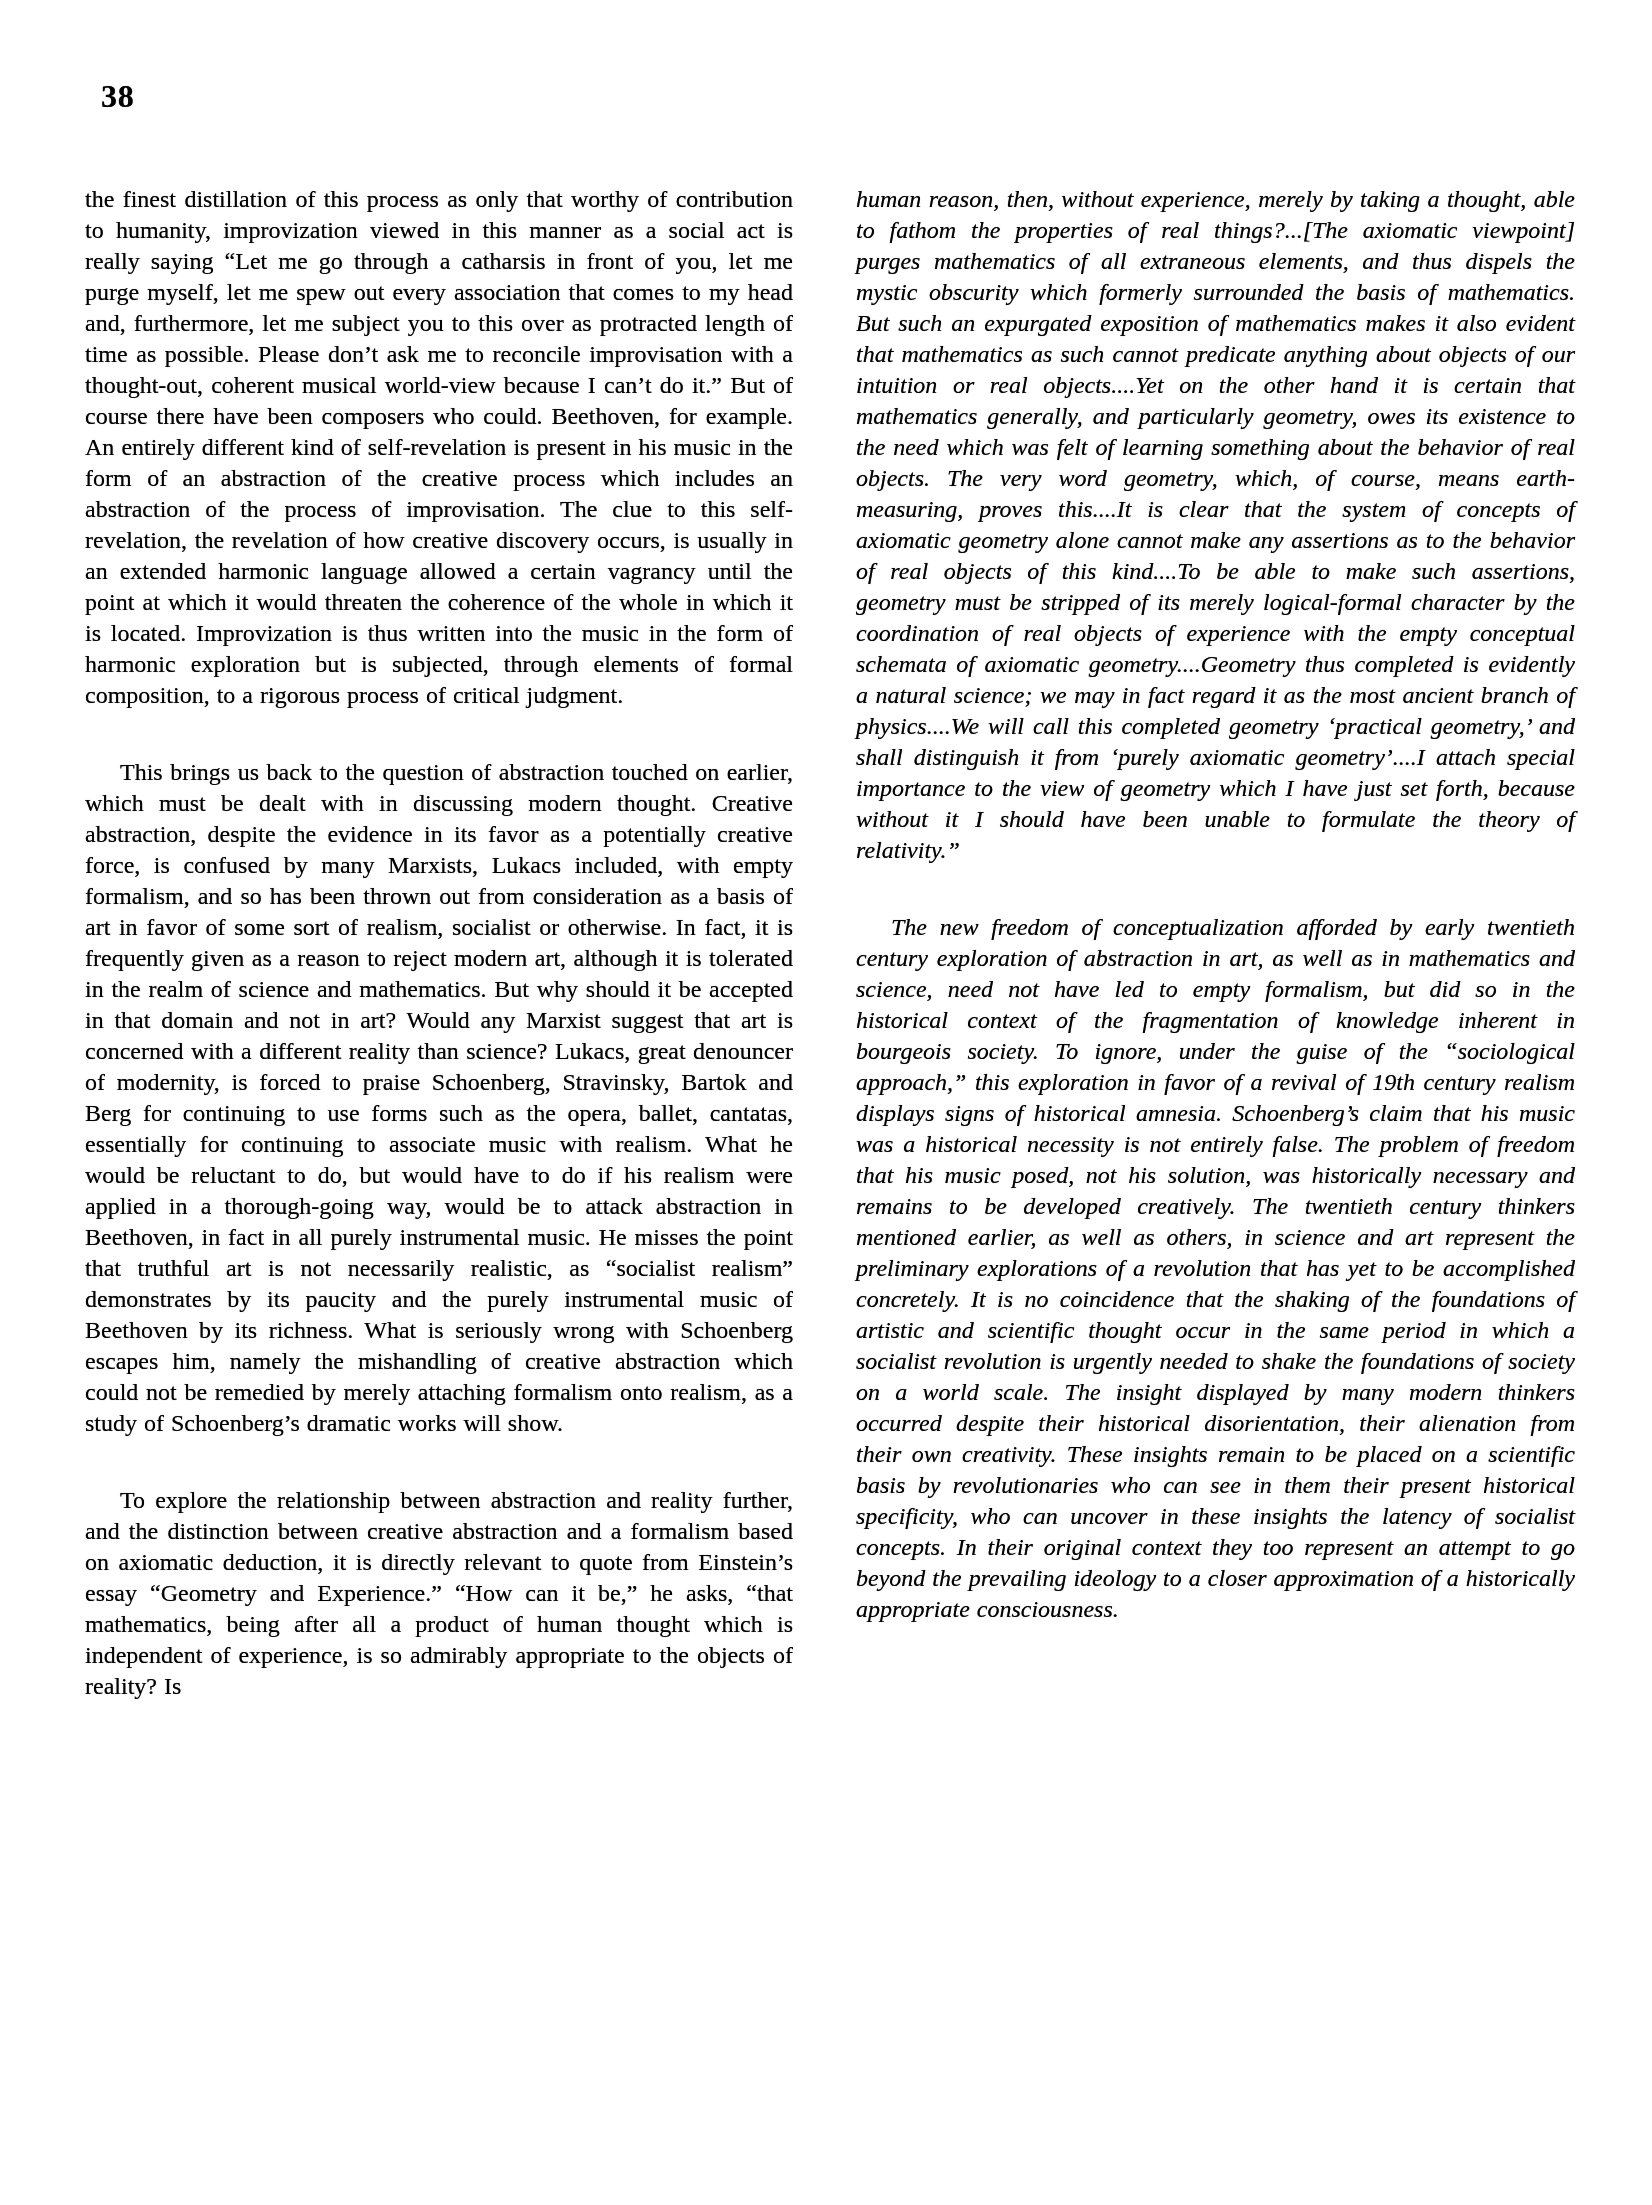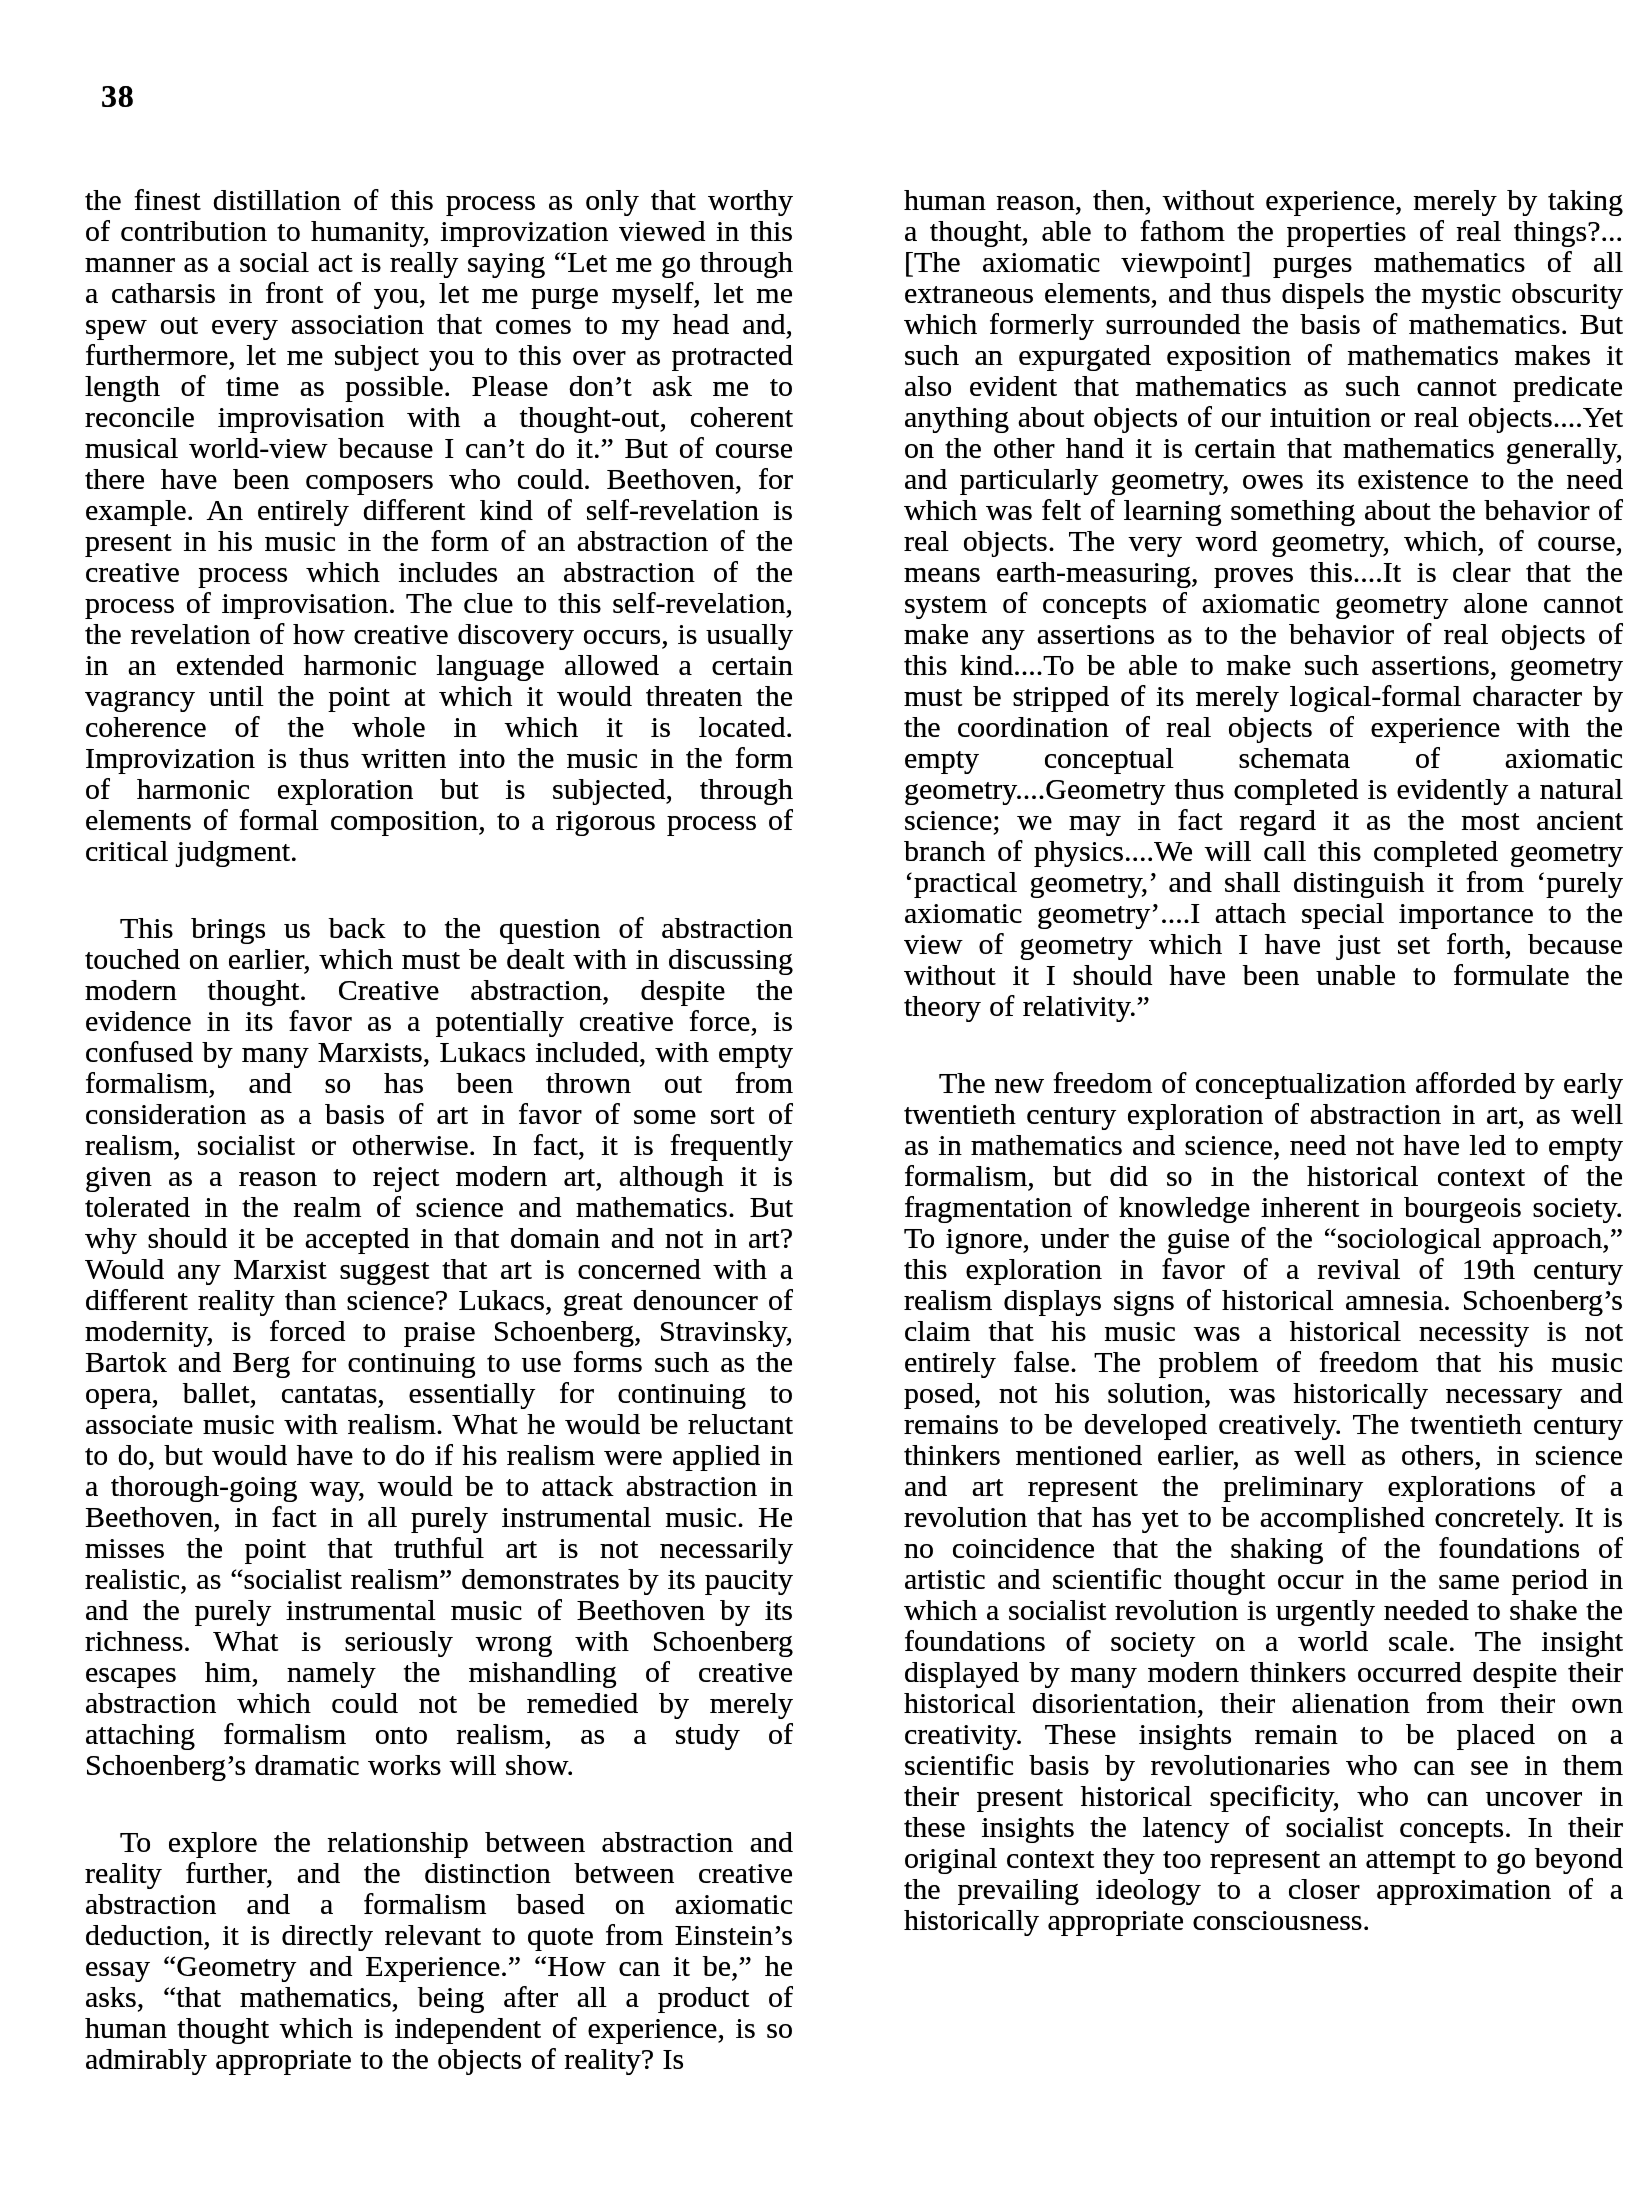--- a/index.html
+++ b/index.html
@@ -23,27 +23,27 @@
     font-size: 32px;
     line-height: 1;
     font-weight: bold;
     letter-spacing: 0.7px;
     text-shadow: 0 0 0.7px rgba(0,0,0,0.65);
   }
   .column {
     position: absolute;
     top: 184px;
     text-align: justify;
-    font-size: 30px;
+    font-size: 24px;
     line-height: 31px;
     text-shadow: 0 0 0.7px rgba(0,0,0,0.65);
     word-spacing: 1px;
   }
   .column-left  { left: 85px;  width: 708px; }
-  .column-right { left: 904px; width: 719px; }
+  .column-right { left: 856px; width: 719px; font-style: italic; }
   .column p {
     margin: 0;
     padding: 0;
   }
   .column p + p {
     margin-top: 46px;
   }
   .column p.indent {
     text-indent: 35px;
   }

